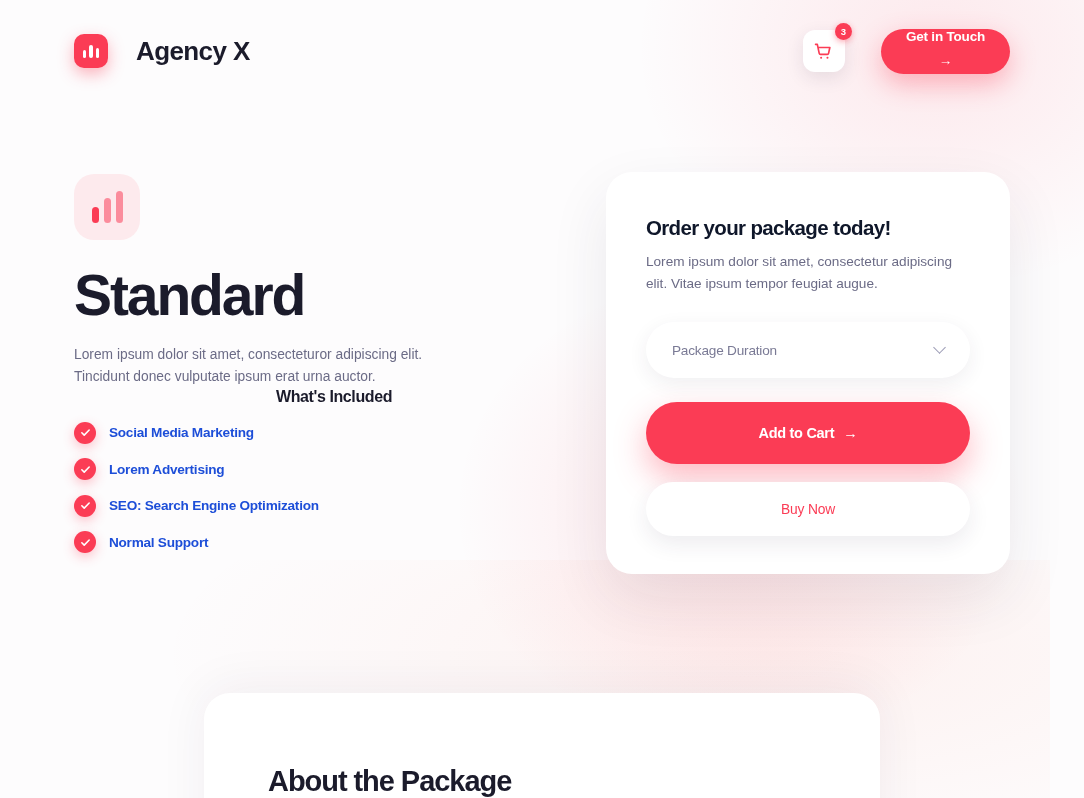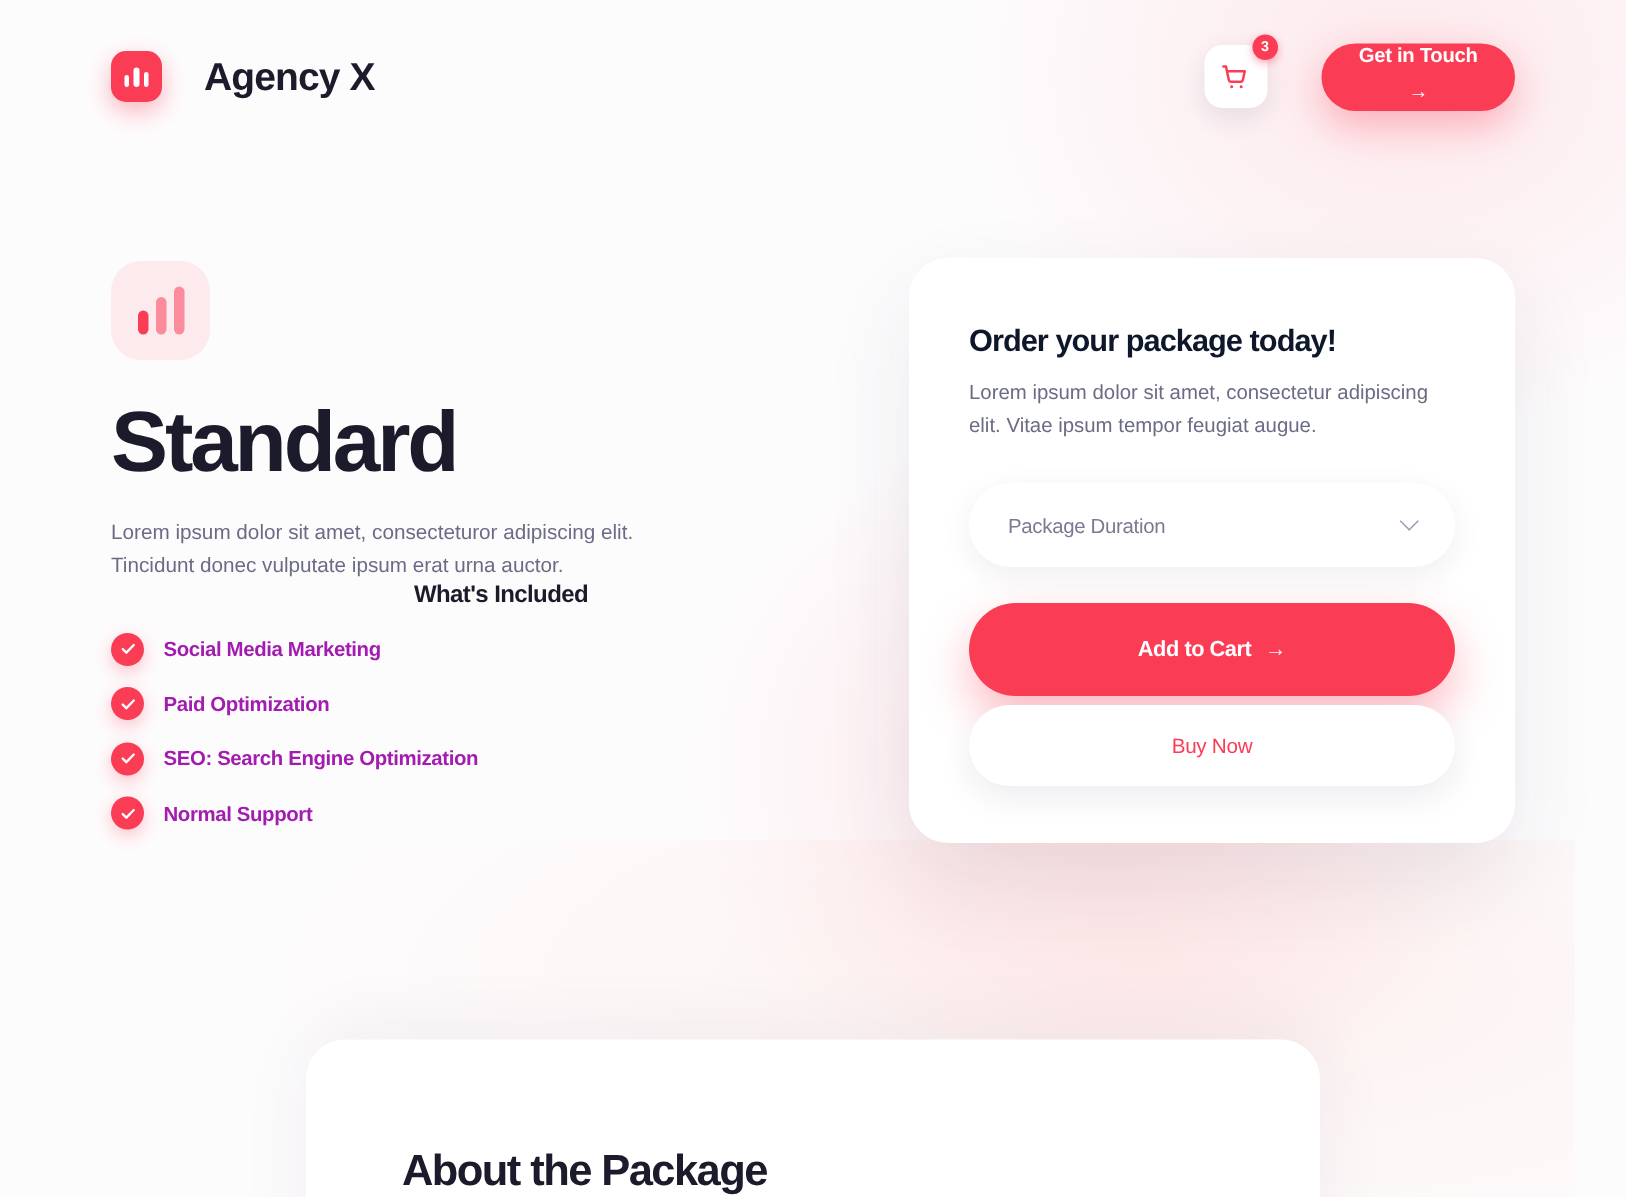--- a/index.html
+++ b/index.html
@@ -217,21 +217,21 @@
     border-radius: 50%;
     background: #fb3c55;
     display: flex;
     align-items: center;
     justify-content: center;
     box-shadow: 0 4px 12px rgba(251,60,85,0.30);
   }
   .feature-label {
     font-size: 13.6px;
     font-weight: bold;
-    color: #a21caf;
+    color: #1d4ed8;
     letter-spacing: -0.25px;
   }
 
   
   .right-col {
     margin-left: auto;
     padding-top: 70px;
   }
   .order-card {
     width: 404px;
@@ -299,21 +299,21 @@
     letter-spacing: -0.3px;
     cursor: pointer;
     box-shadow: 0 14px 32px rgba(251,60,85,0.36);
     display: flex;
     align-items: center;
     justify-content: center;
     gap: 9px;
   }
 
   .buy-now-btn {
-    margin-top: 6px;
+    margin-top: 18px;
     width: 100%;
     height: 54px;
     border: none;
     border-radius: 999px;
     background: #ffffff;
     color: #fb3c55;
     font-family: inherit;
     font-size: 13.8px;
     letter-spacing: -0.2px;
     cursor: pointer;
@@ -402,21 +402,21 @@
             </svg>
         </span>
         <span class="feature-label">Social Media Marketing</span>
       </li>
       <li class="feature-item">
         <span class="check">
           <svg width="11" height="11" viewBox="0 0 24 24" fill="none" stroke="#ffffff" stroke-width="3.4" stroke-linecap="round" stroke-linejoin="round">
               <path d="M4 12.5l5.2 5.2L20 6.5"></path>
             </svg>
         </span>
-        <span class="feature-label">Paid Optimization</span>
+        <span class="feature-label">Lorem Advertising</span>
       </li>
       <li class="feature-item">
         <span class="check">
           <svg width="11" height="11" viewBox="0 0 24 24" fill="none" stroke="#ffffff" stroke-width="3.4" stroke-linecap="round" stroke-linejoin="round">
               <path d="M4 12.5l5.2 5.2L20 6.5"></path>
             </svg>
         </span>
         <span class="feature-label">SEO: Search Engine Optimization</span>
       </li>
       <li class="feature-item">

